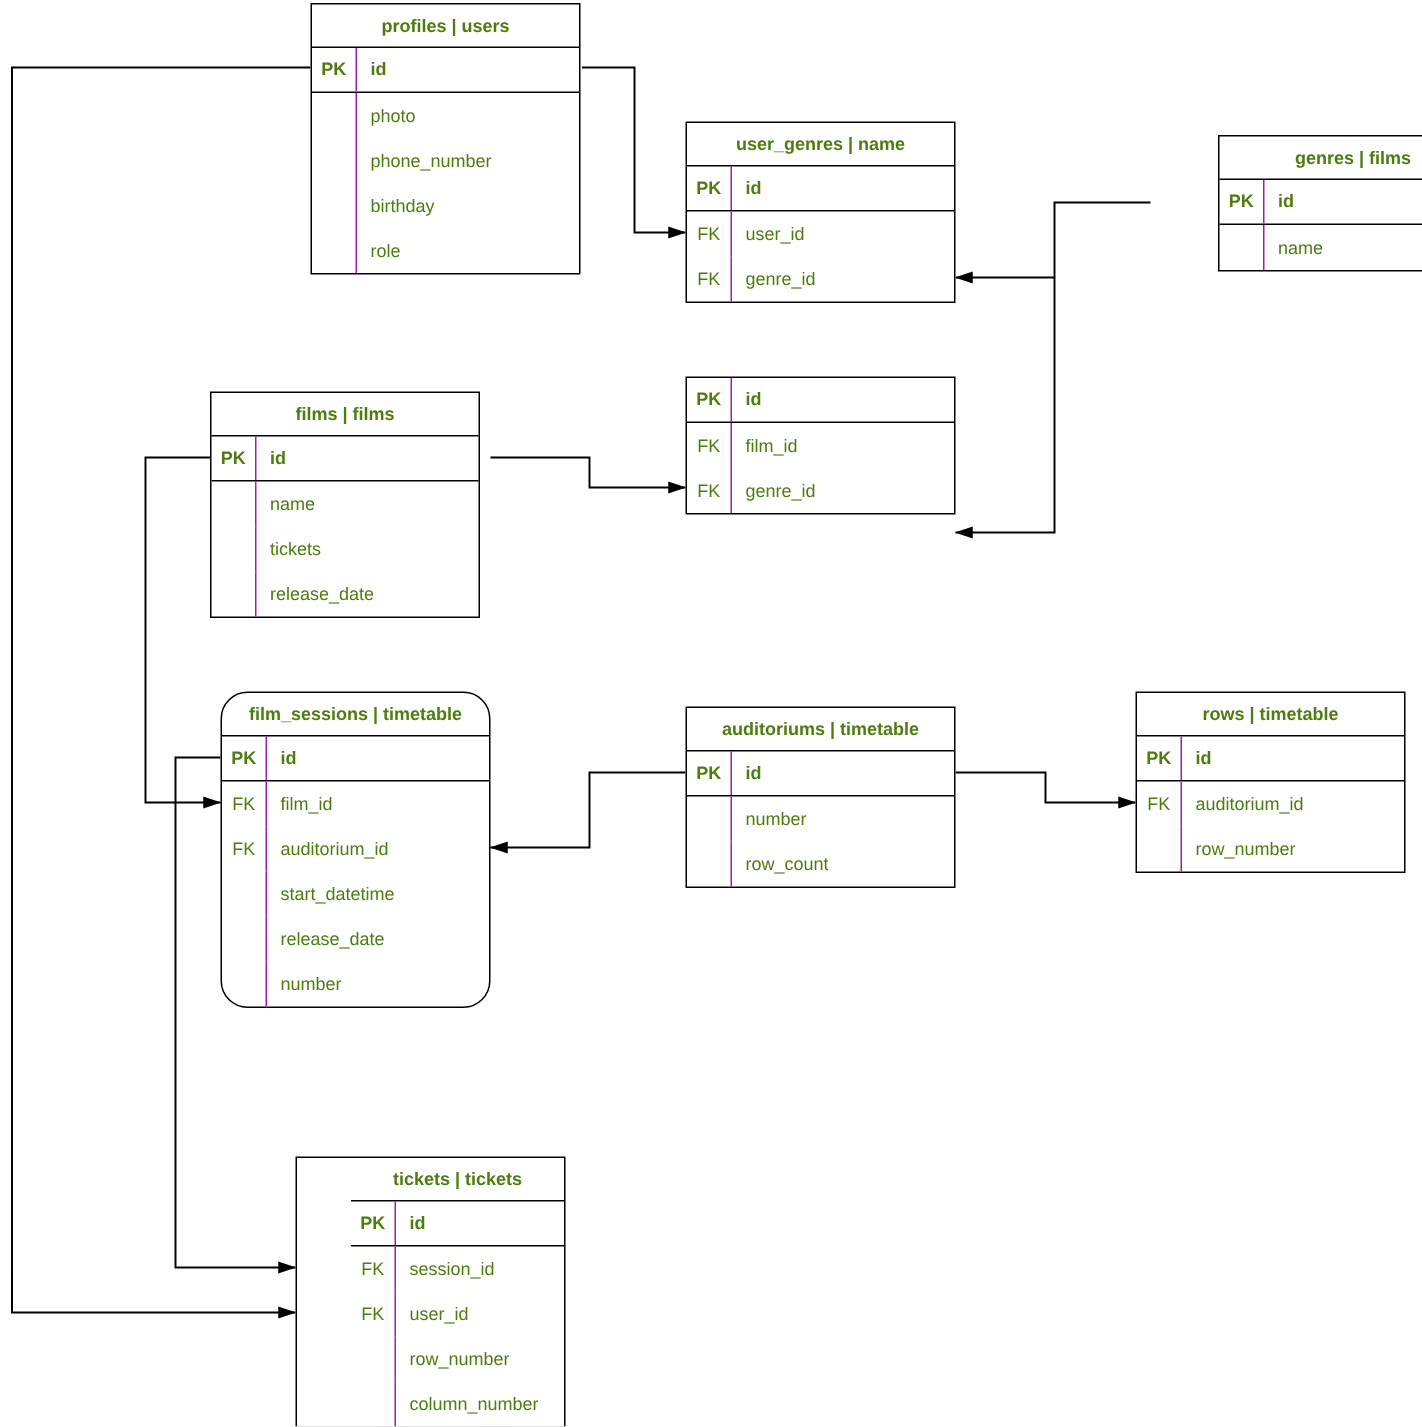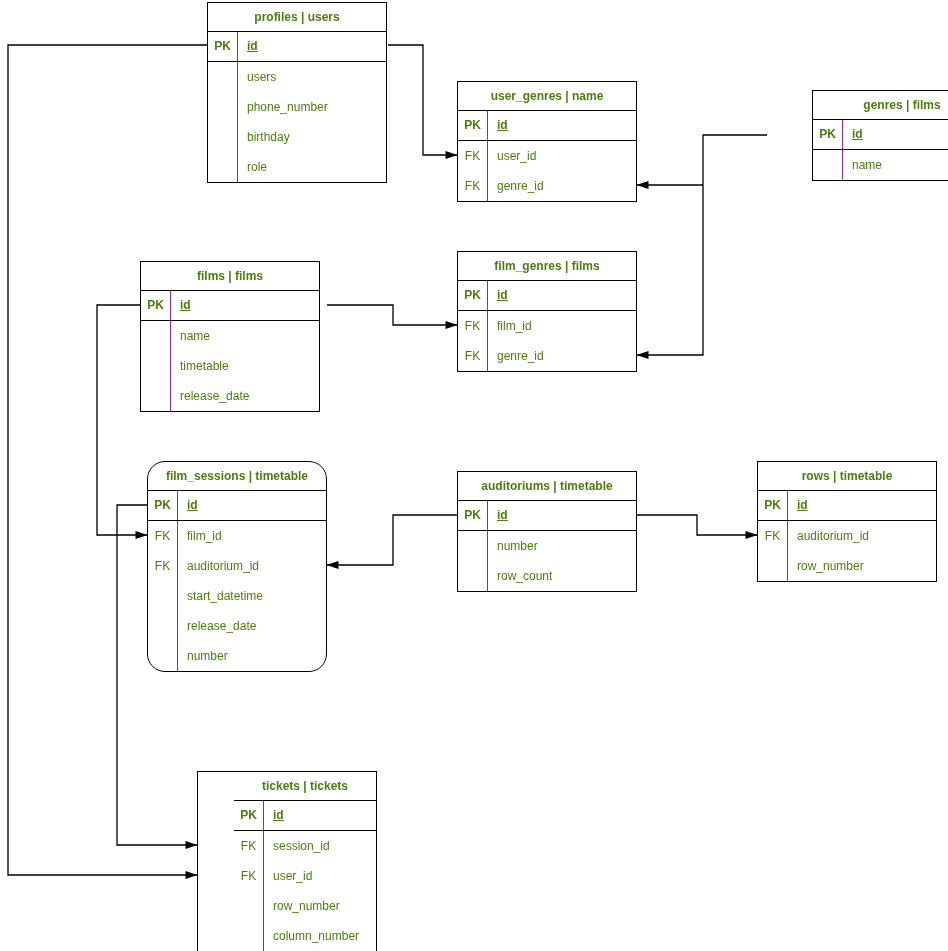--- a/index.html
+++ b/index.html
@@ -21,21 +21,21 @@
     height:28px;line-height:28px;border-bottom:1px solid #000;
     text-align:center;font-weight:bold;white-space:nowrap;overflow:hidden;
   }
   .row{display:flex;height:30px;line-height:30px;}
   .row.pk{height:29px;line-height:29px;border-bottom:1px solid #000;}
   .cell-k{
     width:30px;min-width:30px;box-sizing:border-box;
     border-right:1px solid #a21caf;text-align:center;
   }
   .row.pk .cell-k{font-weight:bold;}
-  .row.pk .cell-n{font-weight:bold;text-decoration:underline;}
+  .row.pk .cell-n{font-weight:bold;}
   .cell-n{padding-left:9px;white-space:nowrap;overflow:hidden;}
 
   #t-profiles{left:207px;top:2px;}
   #t-user_genres{left:457px;top:81px;}
   #t-genres{left:812px;top:90px;}
   #t-films{left:140px;top:261px;}
   #t-film_genres{left:457px;top:251px;}
   #t-film_sessions{left:147px;top:461px;border-radius:18px;}
   #t-auditoriums{left:457px;top:471px;}
   #t-rows{left:757px;top:461px;}
@@ -64,21 +64,21 @@
     </svg>
 
   <div class="tbl" id="t-profiles">
     <div class="tbl-title">profiles | users</div>
     <div class="row pk">
       <span class="cell-k">PK</span>
       <span class="cell-n">id</span>
     </div>
     <div class="row">
       <span class="cell-k"></span>
-      <span class="cell-n">users</span>
+      <span class="cell-n">photo</span>
     </div>
     <div class="row">
       <span class="cell-k"></span>
       <span class="cell-n">phone_number</span>
     </div>
     <div class="row">
       <span class="cell-k"></span>
       <span class="cell-n">birthday</span>
     </div>
     <div class="row">
@@ -120,30 +120,29 @@
     <div class="row pk">
       <span class="cell-k">PK</span>
       <span class="cell-n">id</span>
     </div>
     <div class="row">
       <span class="cell-k"></span>
       <span class="cell-n">name</span>
     </div>
     <div class="row">
       <span class="cell-k"></span>
-      <span class="cell-n">timetable</span>
+      <span class="cell-n">tickets</span>
     </div>
     <div class="row">
       <span class="cell-k"></span>
       <span class="cell-n">release_date</span>
     </div>
   </div>
 
   <div class="tbl" id="t-film_genres">
-    <div class="tbl-title">film_genres | films</div>
     <div class="row pk">
       <span class="cell-k">PK</span>
       <span class="cell-n">id</span>
     </div>
     <div class="row">
       <span class="cell-k">FK</span>
       <span class="cell-n">film_id</span>
     </div>
     <div class="row">
       <span class="cell-k">FK</span>

